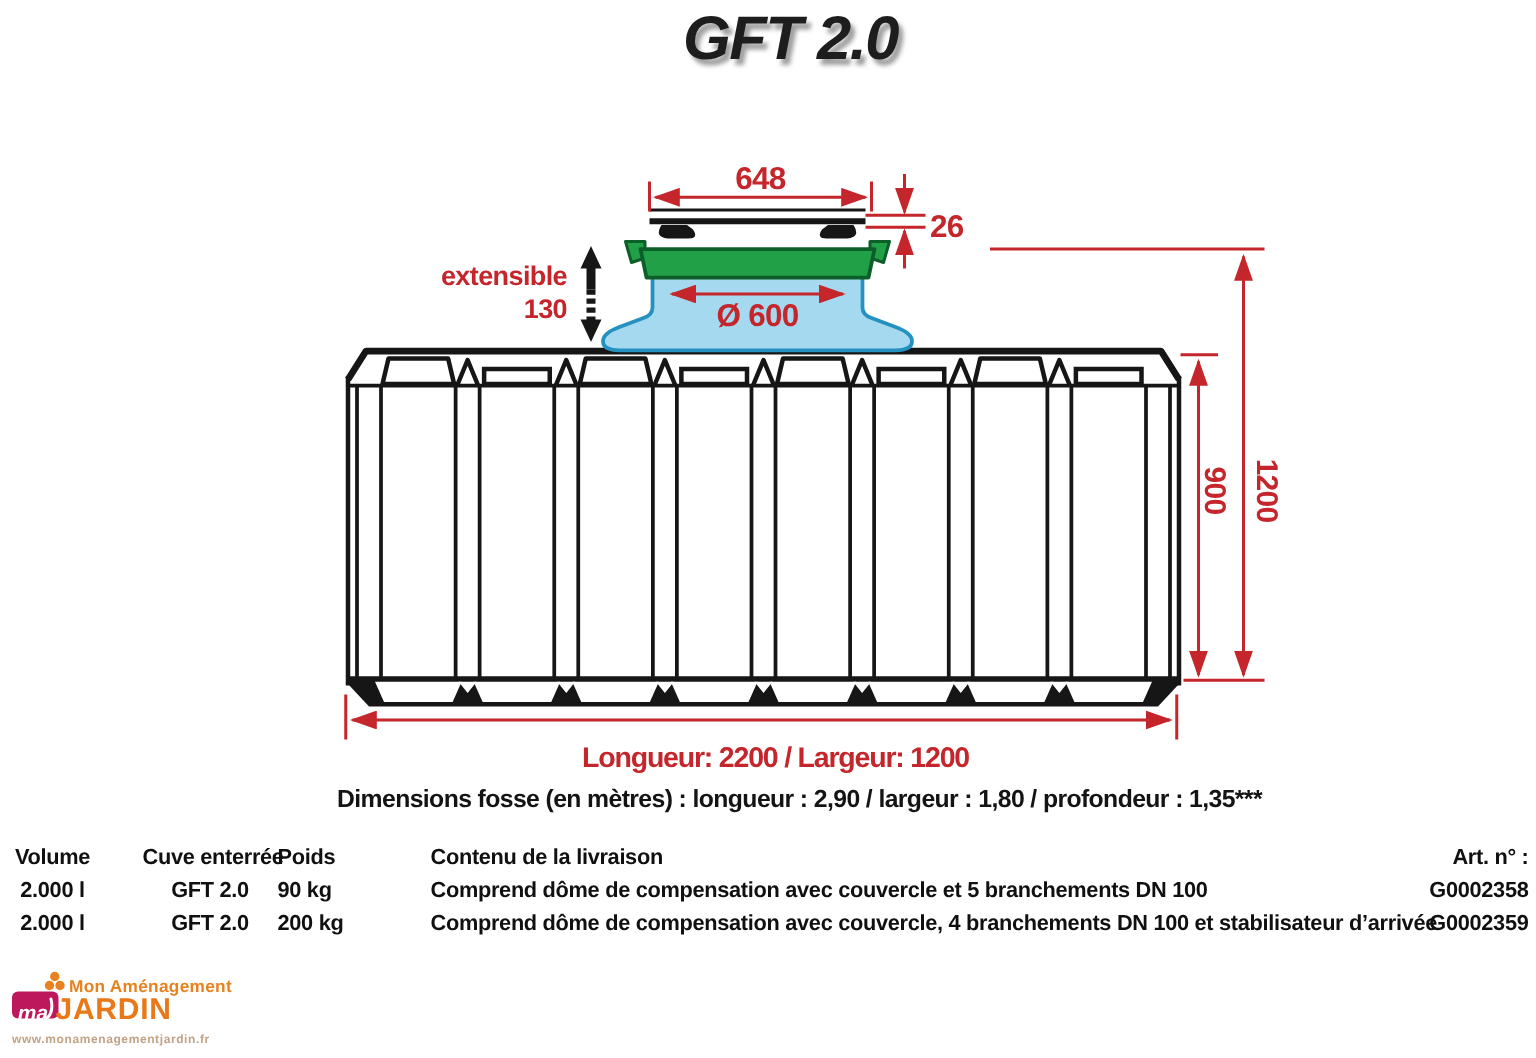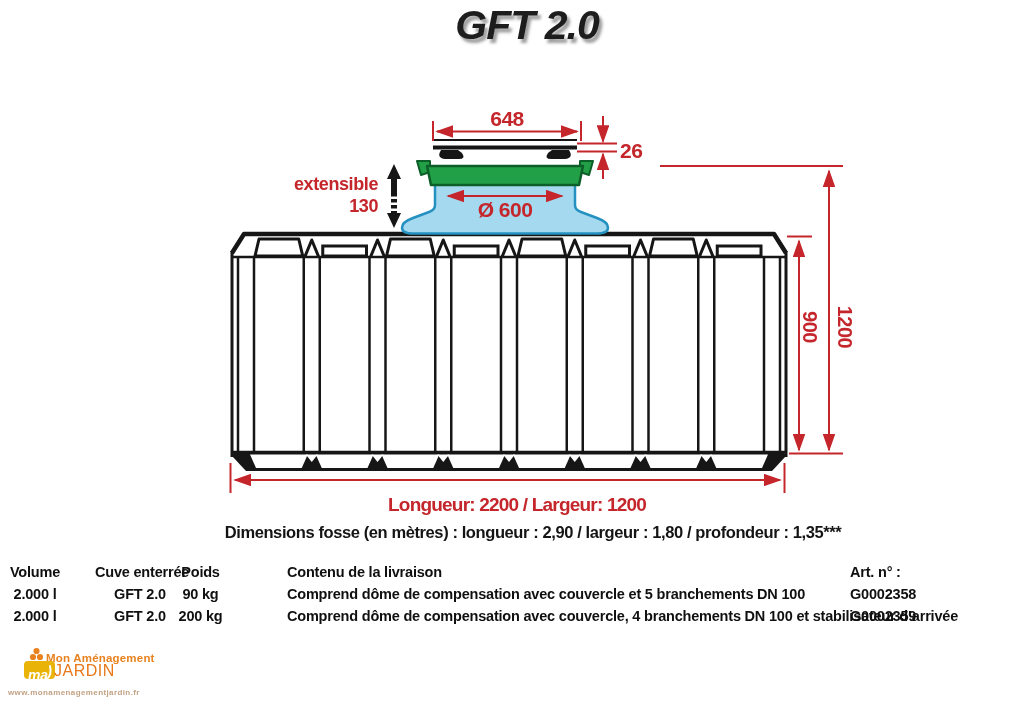--- a/index.html
+++ b/index.html
@@ -26,39 +26,39 @@
   .t19{font-size:19px;letter-spacing:-0.8px;}
   .t18{font-size:18px;letter-spacing:-0.4px;}
   .t16{font-size:16.5px;letter-spacing:-0.4px;}
   
   .cell{
     position:absolute;white-space:nowrap;color:#101010;
     font-weight:700;font-size:14.5px;line-height:1;letter-spacing:-0.2px;
   }
   .c-vol{left:4px;width:62px;text-align:center;}
   .c-model{left:95px;width:90px;text-align:center;}
-  .c-poids{left:168px;width:65px;text-align:center;}
+  .c-poids{left:185px;width:65px;text-align:left;}
   .c-cont{left:287px;text-align:right;}
-  .c-art{left:850px;width:169px;text-align:left;}
+  .c-art{left:850px;width:169px;text-align:right;}
   .r-head{top:565px;}
   .r-1{top:587px;}
   .r-2{top:609px;}
   
   .logo{position:absolute;left:0;top:641px;width:170px;height:60px;}
   .logo-top{
     position:absolute;left:46px;top:11px;
     font-size:11.5px;font-weight:700;color:#e8821f;letter-spacing:0.2px;
   }
   .logo-square{
-    position:absolute;left:24px;top:20px;width:31px;height:18px;
-    background:#eab308;border-radius:4px;
+    position:absolute;left:8px;top:20px;width:31px;height:18px;
+    background:#be185d;border-radius:4px;
   }
   .logo-main{
-    position:absolute;left:54px;top:21px;
-    font-size:16px;font-weight:400;color:#e87818;letter-spacing:0.5px;
+    position:absolute;left:37px;top:21px;
+    font-size:20px;font-weight:700;color:#e87818;letter-spacing:0.5px;
   }
   .logo-url{
     position:absolute;left:8px;top:47px;
     font-size:8px;font-weight:700;color:#c2a284;letter-spacing:0.4px;
   }
   .trefoil{position:absolute;left:29px;top:6px;}
 </style>
 </head>
 <body>
 

